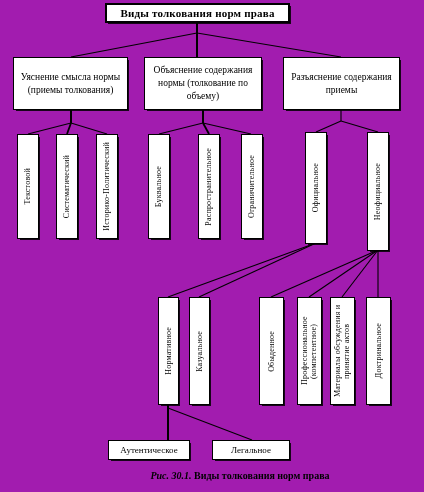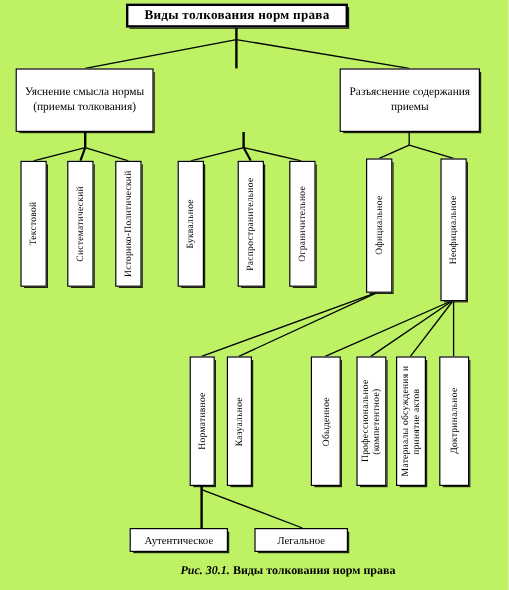--- a/index.html
+++ b/index.html
@@ -4,21 +4,21 @@
 <style>
   html, body {
     margin: 0;
     padding: 0;
     background: #ffffff;
   }
   #page {
     position: relative;
     width: 424px;
     height: 492px;
-    background: #bef264;
+    background: #a21caf;
     font-family: "Liberation Serif", "DejaVu Serif", serif;
     overflow: hidden;
   }
   #connectors {
     position: absolute;
     left: 0;
     top: 0;
     width: 424px;
     height: 492px;
   }
@@ -125,20 +125,23 @@
     </g>
   </svg>
 
   <div class="node title-node" style="left:105px; top:3px; width:185px; height:20px;">
     <span>Виды толкования норм права</span>
   </div>
 
   <div class="node level2" style="left:13px; top:57px; width:115px; height:53px;">
     <span>Уяснение смысла нормы (приемы толкования)</span>
   </div>
+  <div class="node level2" style="left:144px; top:57px; width:118px; height:53px;">
+    <span>Объяснение содержания нормы (толкование по объему)</span>
+  </div>
   <div class="node level2" style="left:283px; top:57px; width:117px; height:53px;">
     <span>Разъяснение содержания приемы</span>
   </div>
 
   <div class="node vert" style="left:17px; top:134px; width:22px; height:105px;">
     <span class="vert-label">Текстовой</span>
   </div>
   <div class="node vert" style="left:56px; top:134px; width:22px; height:105px;">
     <span class="vert-label">Систематический</span>
   </div>

